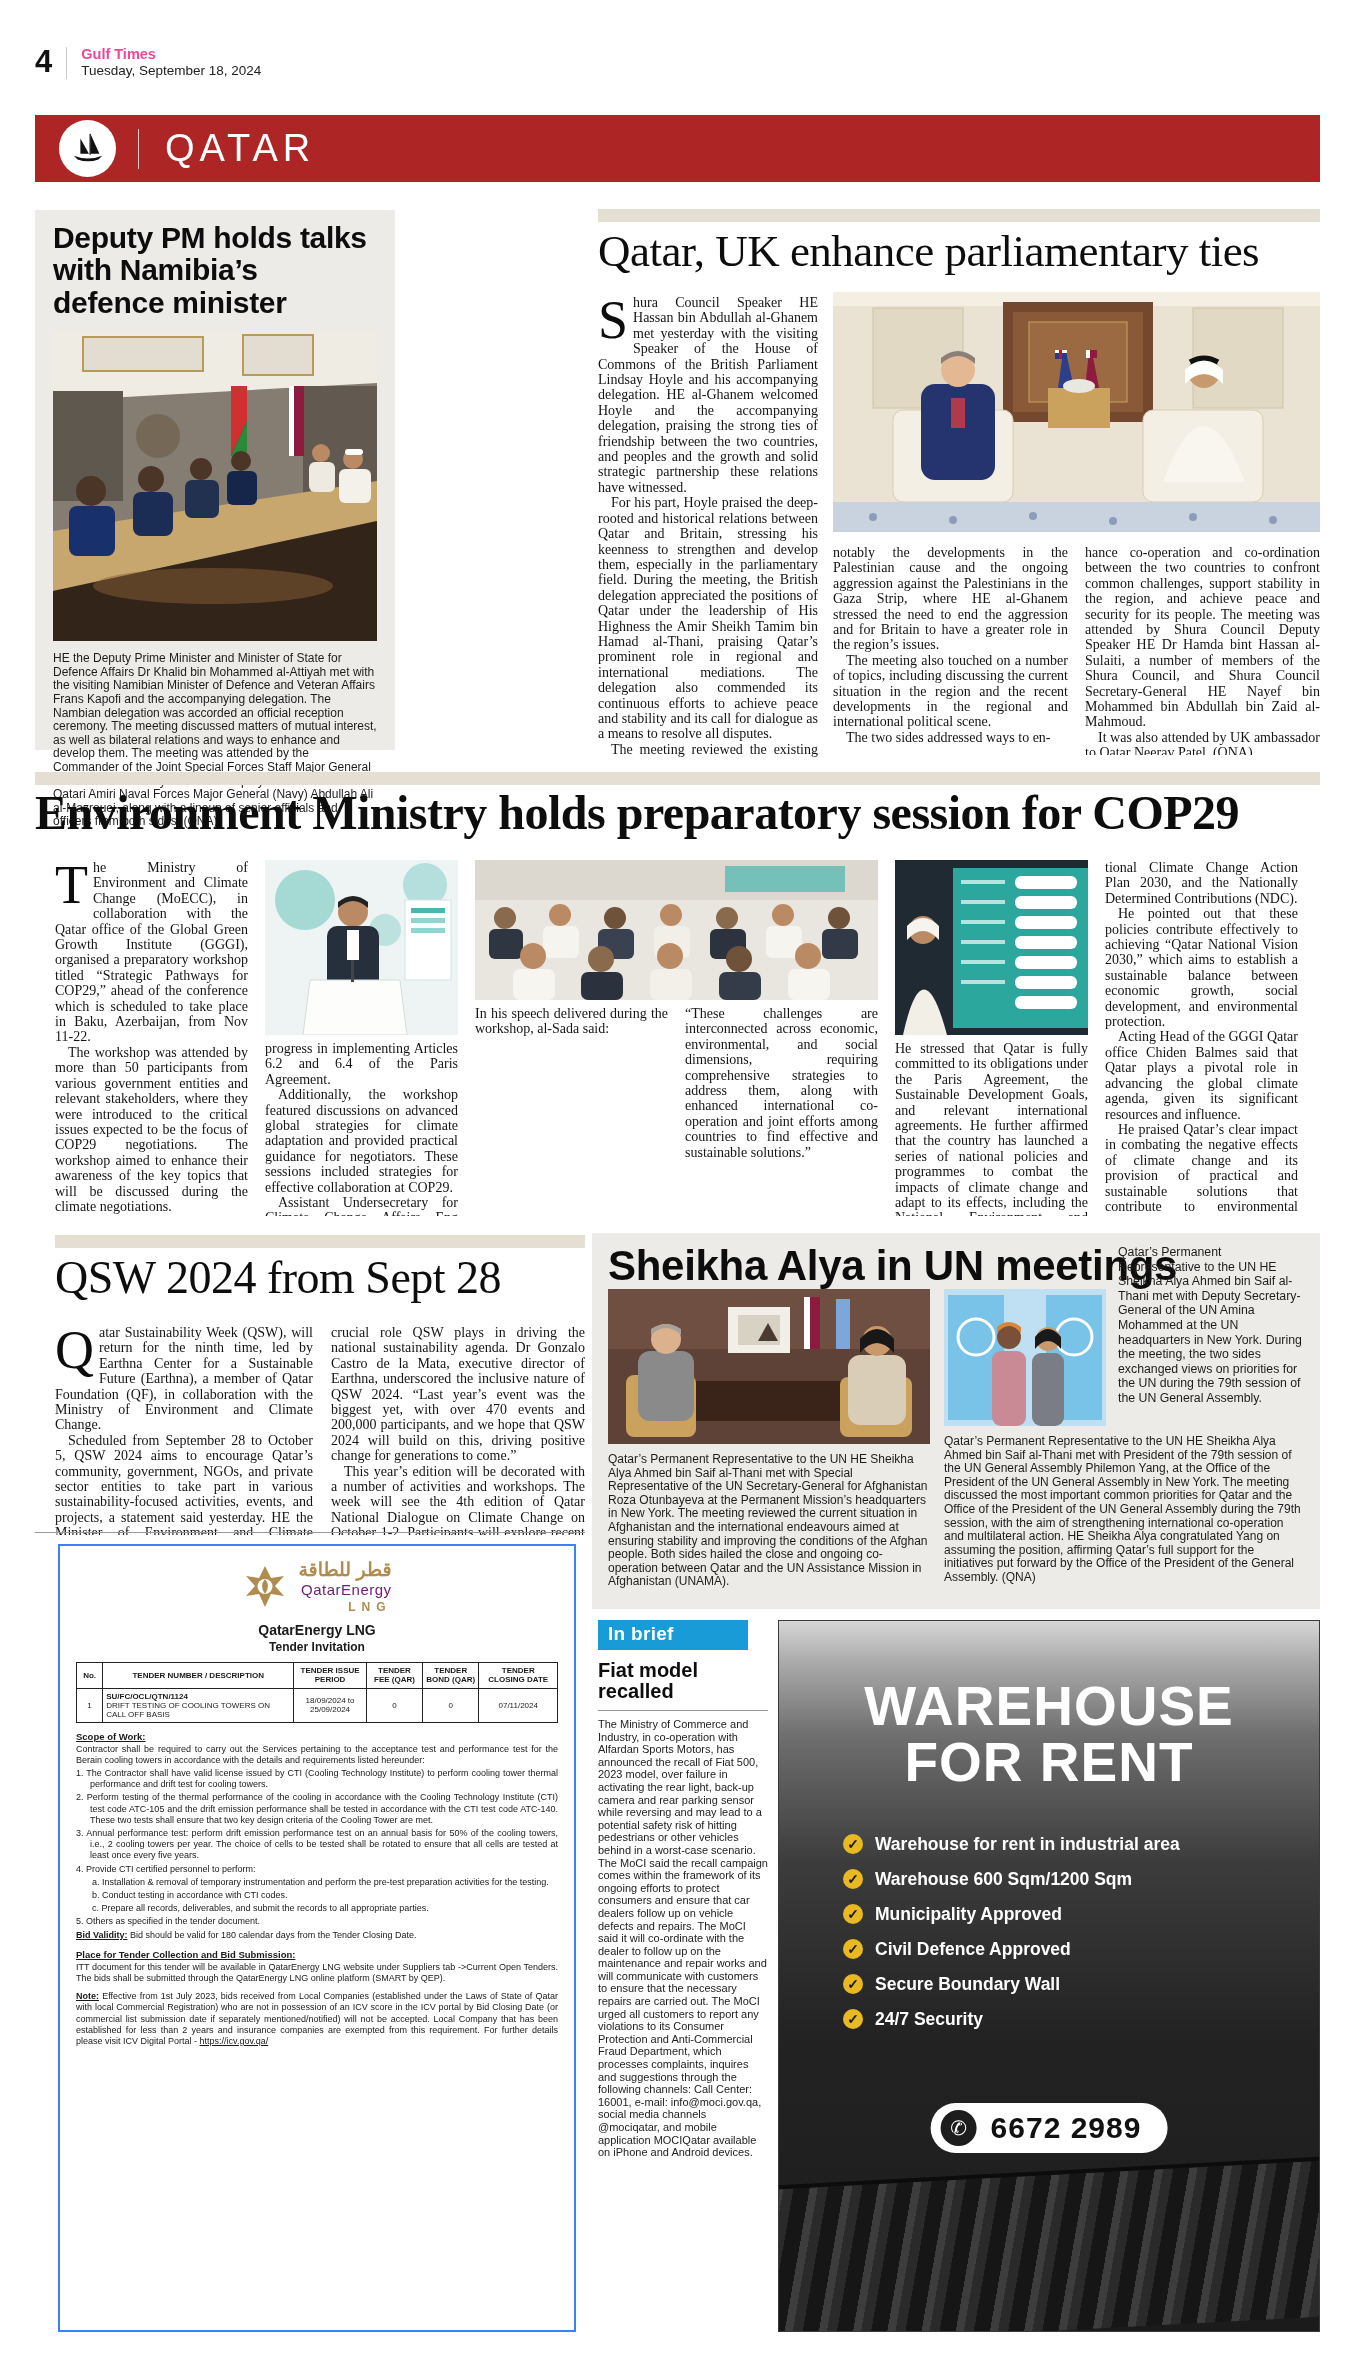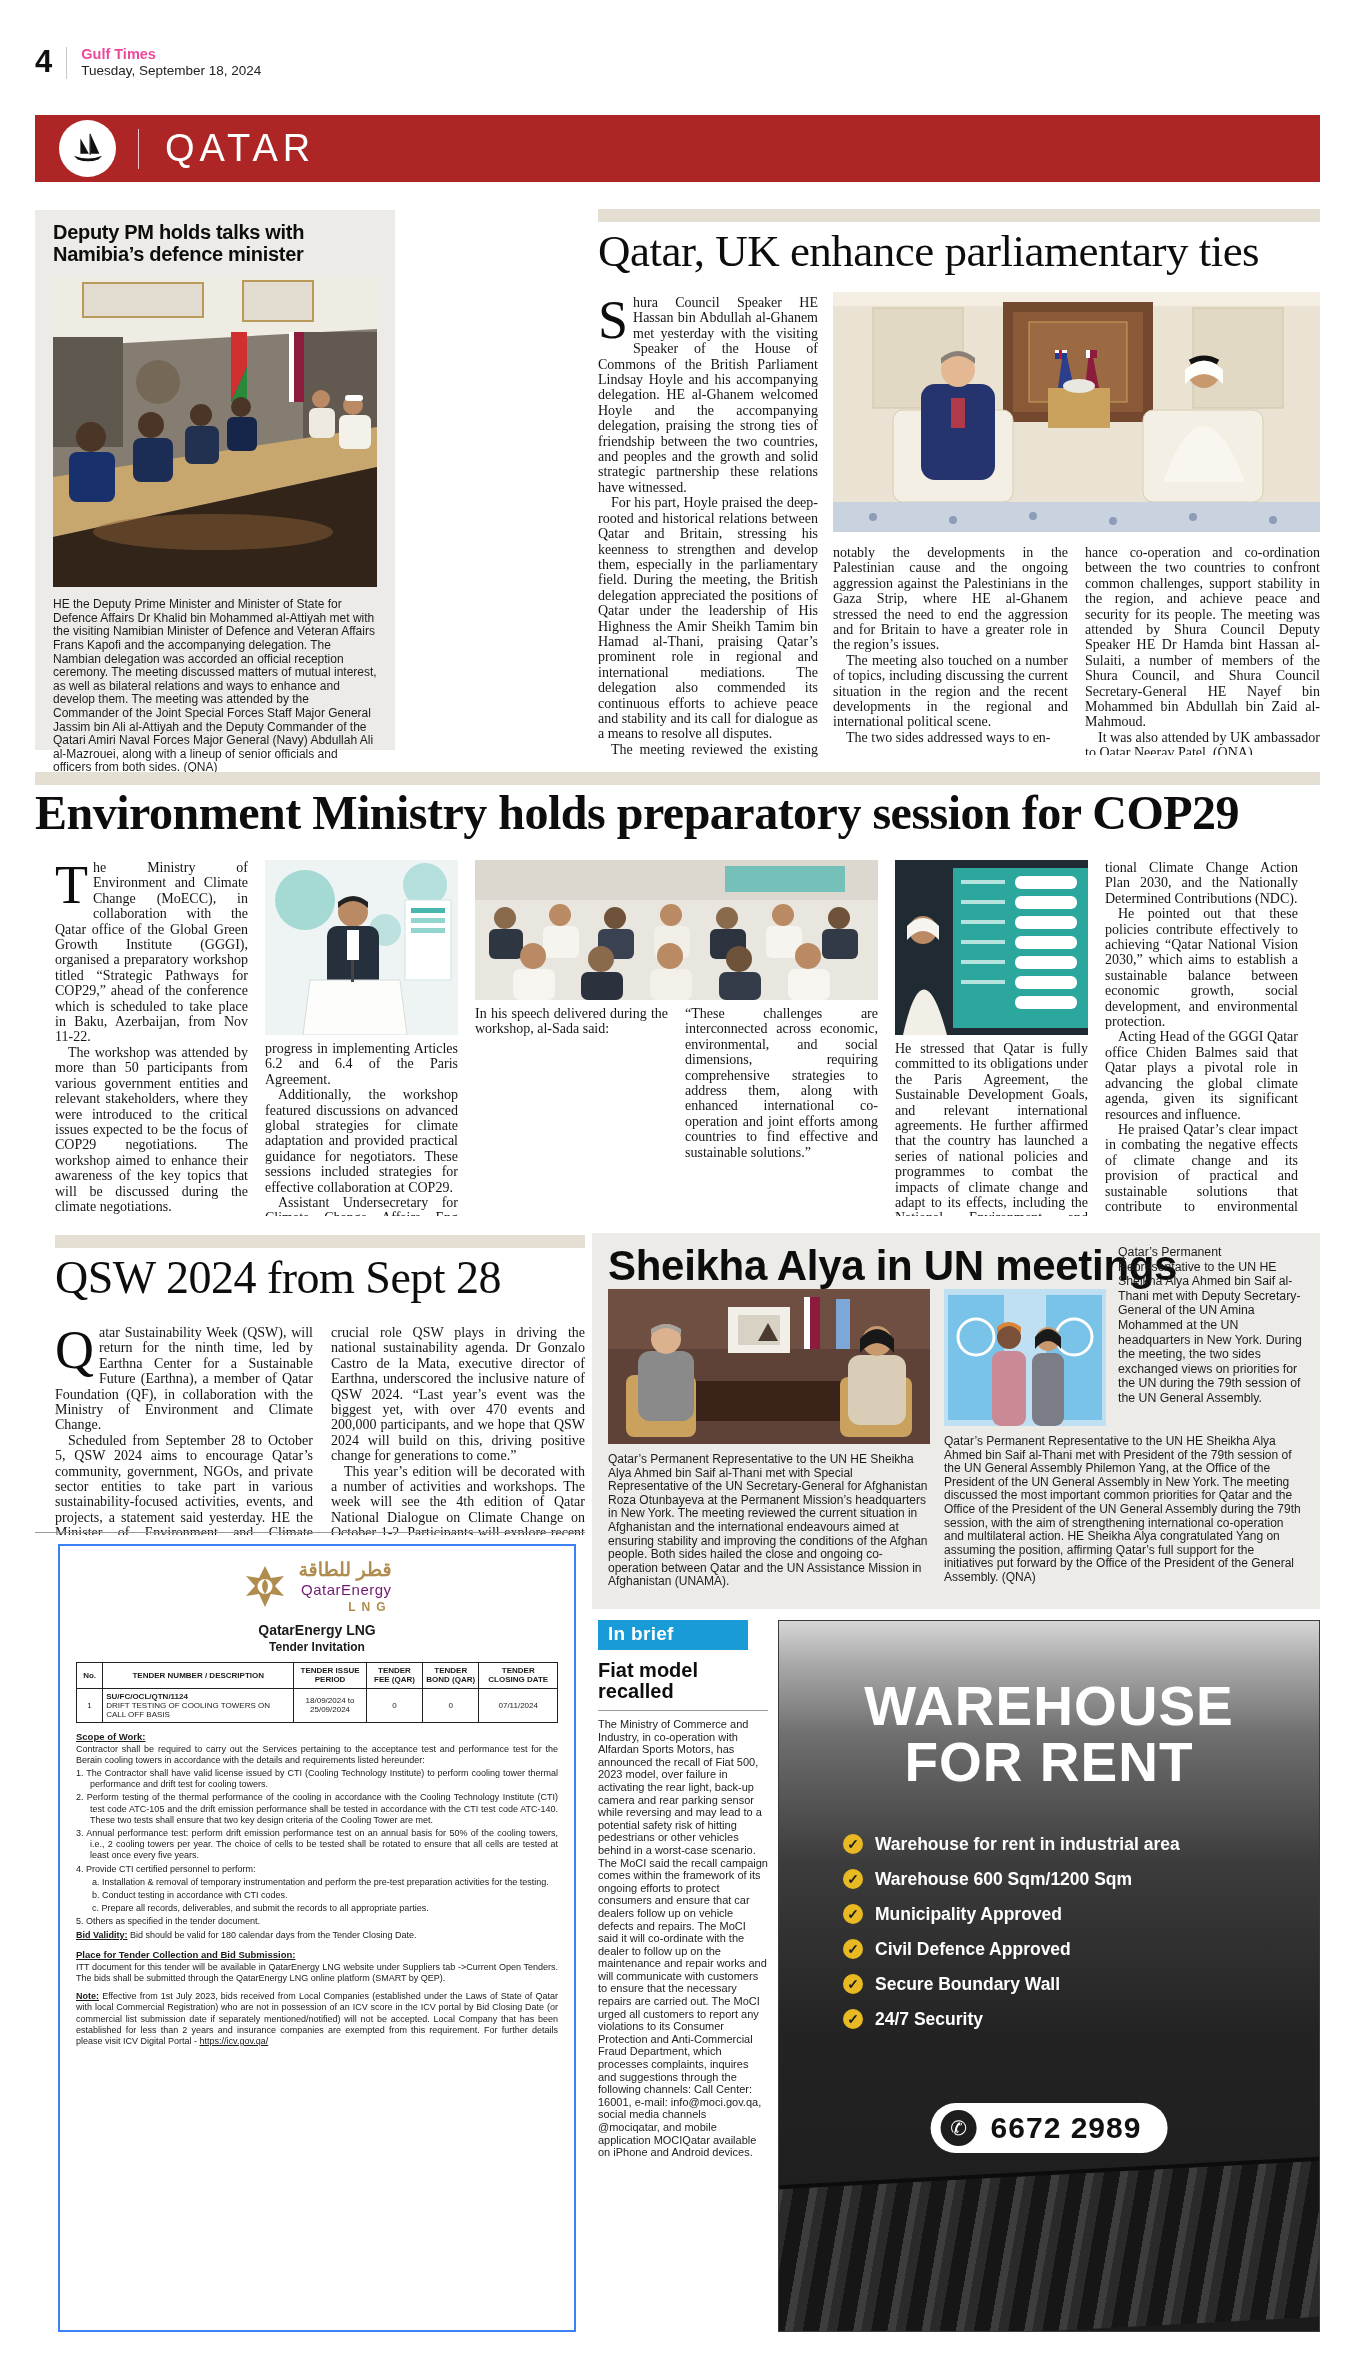--- a/index.html
+++ b/index.html
@@ -30,21 +30,21 @@
   .headline-serif { font-family:"Liberation Serif", serif; color:#0d0d0d; }
   .body-serif p { font-family:"Liberation Serif", serif; font-size:14px; line-height:15.4px;
     text-align:justify; color:#141414; text-indent:13px; }
   .body-serif p:first-child { text-indent:0; }
   .dc::first-letter { float:left; font-size:54px; line-height:44px; padding:3px 5px 0 0; color:#0d0d0d; }
   .caption { font-size:12px; line-height:13.6px; color:#1d1d1d; }
   .col-abs { position:absolute; overflow:hidden; }
 
   
   #art1 { position:absolute; left:35px; top:210px; width:360px; height:540px; background:#edebe8; padding:12px 18px; }
-  #art1 .hl { font-size:20px; line-height:1.08; }
+  #art1 .hl { font-size:30px; line-height:1.08; }
   #art1 .photo { width:324px; height:310px; margin-top:12px; }
   #art1 .caption { margin-top:7px; }
 
   
   #art2 { position:absolute; left:598px; top:209px; width:722px; height:545px; }
   #art2 .hl { font-size:45px; line-height:1.0; margin-top:7px; letter-spacing:-.5px; }
   #art2 .photo { position:absolute; left:235px; top:83px; width:487px; height:240px; }
 
   
   #cop29 { position:absolute; left:35px; top:772px; width:1285px; height:448px; }

